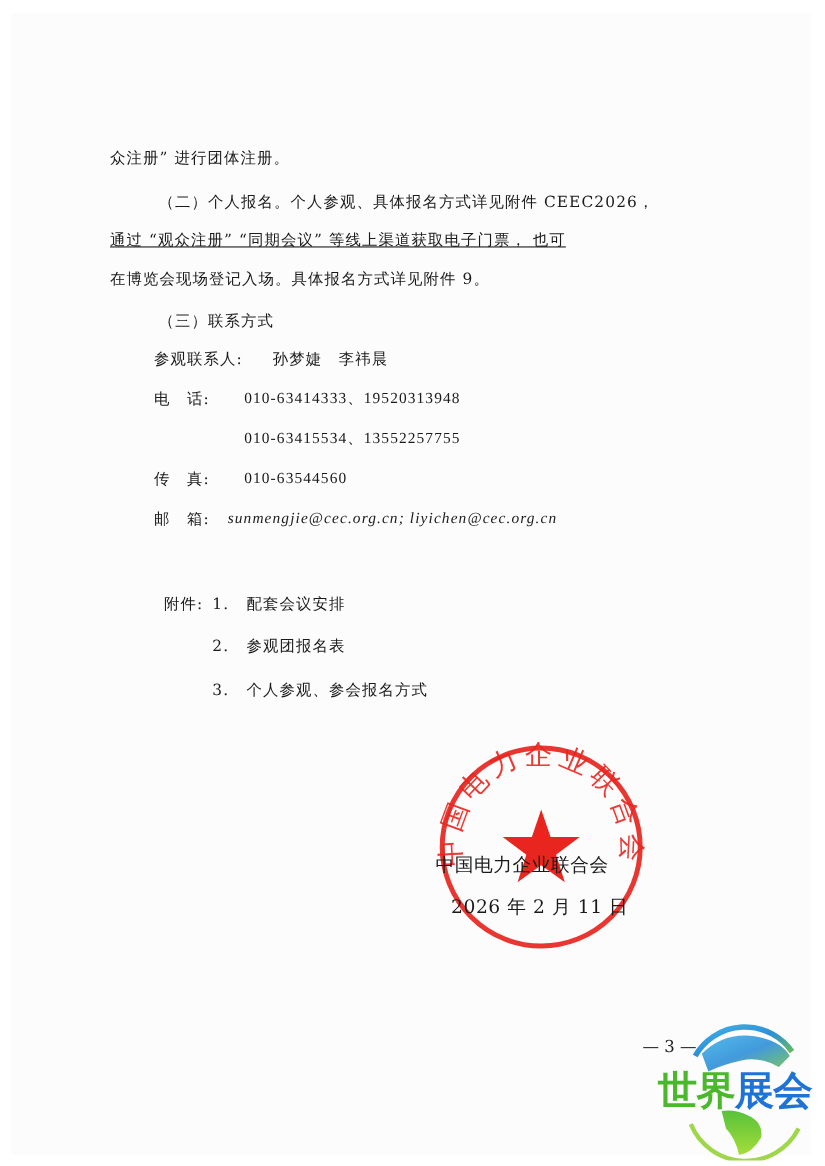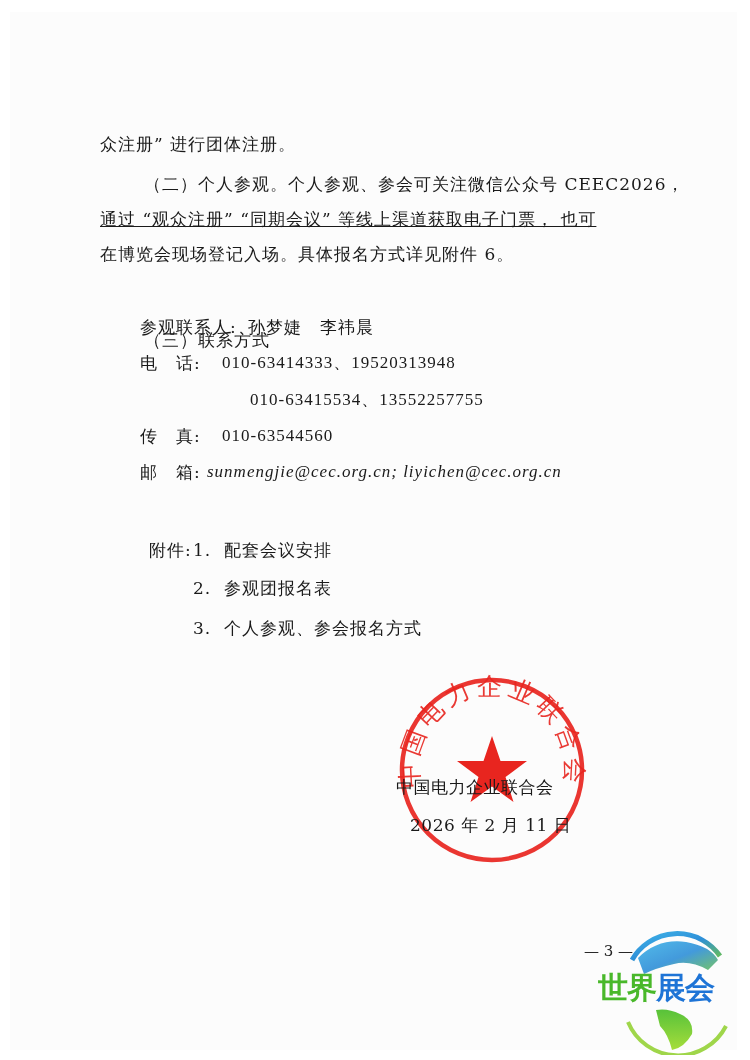--- a/index.html
+++ b/index.html
@@ -1,46 +1,46 @@
 <!DOCTYPE html>
 <html><head>
 <meta charset="utf-8">
 <style>
   html, body { margin: 0; padding: 0; background: #ffffff; }
   body { width: 750px; height: 1060px; position: relative; overflow: hidden;
          font-family: "DejaVu Serif", "Liberation Serif", serif; color: #1a1a1a; }
   .page { position: absolute; left: 10px; top: 12px; width: 727px; height: 1038px; background: #fcfcfc; }
-  .line { position: absolute; white-space: nowrap; font-size: 17px; line-height: 24px; letter-spacing: 1px; }
+  .line { position: absolute; white-space: nowrap; font-size: 14px; line-height: 24px; letter-spacing: 1px; }
   .mono { font-family: "Liberation Serif", "DejaVu Serif", serif; text-align: right; }
   .seal { position: absolute; left: 396px; top: 674px; width: 192px; height: 192px; }
   .sign { position: absolute; font-size: 17px; line-height: 22px; color: #1a1a1a; white-space: nowrap; letter-spacing: 0.5px; }
   .pagenum { position: absolute; left: 584px; top: 942px; font-size: 15px; color: #222; }
   .logo { position: absolute; left: 598px; top: 930px; width: 150px; height: 125px; }
   .logo-text { position: absolute; left: 598px; top: 968px; font-family: "DejaVu Sans", sans-serif;
-               font-weight: bold; font-size: 30px; letter-spacing: -1px; white-space: nowrap; }
+               font-weight: bold; font-size: 36px; letter-spacing: -1px; white-space: nowrap; }
   .logo-text span.g { color: #49b82a; }
   .logo-text span.b { color: #1e74d6; }
 </style>
 </head>
 <body>
 
 <div class="page"></div>
 
 <div class="line" style="left:100px; top:132px;">众注册” 进行团体注册。</div>
-<div class="line" style="left:144px; top:172px;">（二）个人参观。个人参观、参会可关注微信公众号 CEEC2026，</div>
+<div class="line" style="left:144px; top:172px;">（二）个人报名。个人参观、具体报名方式详见附件 CEEC2026，</div>
 <div class="line" style="left:100px; top:207px;text-decoration:underline;">通过 “观众注册” “同期会议” 等线上渠道获取电子门票， 也可</div>
-<div class="line" style="left:100px; top:242px;">在博览会现场登记入场。具体报名方式详见附件 6。</div>
-<div class="line" style="left:144px; top:280px;margin-top:48px;">（三）联系方式</div>
+<div class="line" style="left:100px; top:242px;">在博览会现场登记入场。具体报名方式详见附件 9。</div>
+<div class="line" style="left:144px; top:280px;">（三）联系方式</div>
 
 <div class="line" style="left:140px; top:315px;">参观联系人:</div>
 <div class="line" style="left:248px; top:315px;">孙梦婕　李祎晨</div>
 
 <div class="line" style="left:140px; top:351px;">电　话:</div>
 <div class="line mono" style="left:222px; top:351px;">010-63414333、19520313948</div>
-<div class="line mono" style="left:222px; top:388px;margin-left:28px;">010-63415534、13552257755</div>
+<div class="line mono" style="left:222px; top:388px;">010-63415534、13552257755</div>
 
 <div class="line" style="left:140px; top:424px;">传　真:</div>
 <div class="line mono" style="left:222px; top:424px;">010-63544560</div>
 
 <div class="line" style="left:140px; top:460px;">邮　箱:</div>
 <div class="line mono" style="left:207px; top:460px;font-style:italic;">sunmengjie@cec.org.cn; liyichen@cec.org.cn</div>
 
 <div class="line" style="left:134px; top:538px;margin-left:15px;">附件:</div>
 <div class="line" style="left:193px; top:538px;">1.</div>
 <div class="line" style="left:224px; top:538px;">配套会议安排</div>

